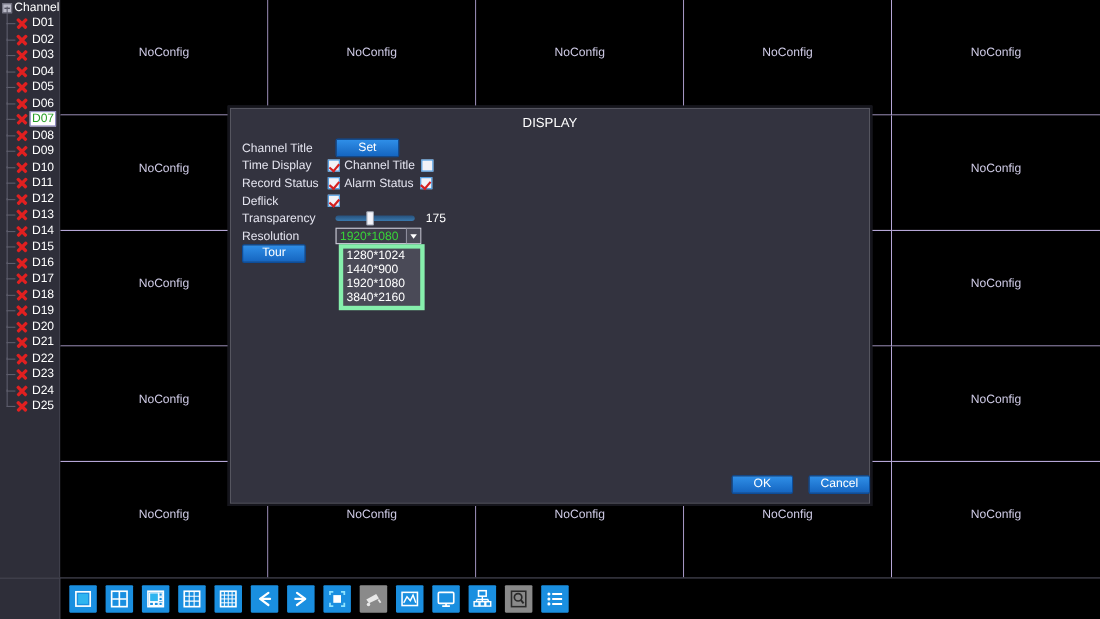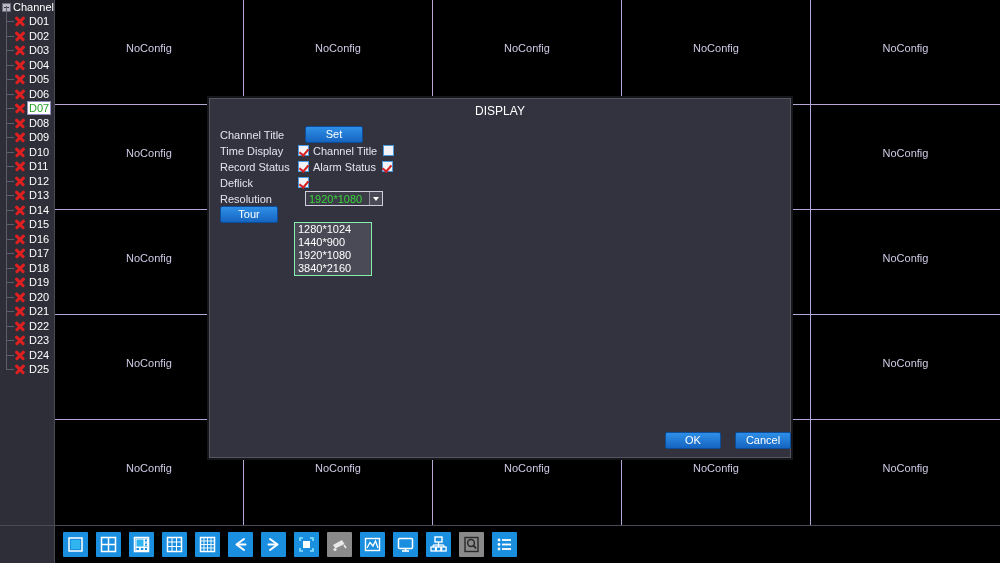--- a/index.html
+++ b/index.html
@@ -147,22 +147,22 @@
     width: 13px; height: 13px; background: #4a4a57;
     border-left: 1px solid #8d8d9c; display: flex;
     align-items: center; justify-content: center;
   }
   .res-field .arrow i {
     width: 0; height: 0; border-left: 3.5px solid transparent;
     border-right: 3.5px solid transparent; border-top: 4px solid #ffffff;
     display: block;
   }
   #res-list {
-    position: absolute; left: 85px; top: 124px; width: 78px;
-    background: #4a4a57; border: 1px solid #86efac;
+    position: absolute; left: 99px; top: 124px; width: 78px;
+    background: #4a4a57; border: 4px solid #86efac;
   }
   #res-list .opt {
     color: #ffffff; font-size: 11px; line-height: 13px;
     padding: 0 3px; height: 13px;
   }
   #dlg-buttons {
     position: absolute; bottom: 9px; left: 0; width: 100%;
     display: flex; justify-content: flex-end; gap: 14px;
   }
   #dlg-buttons .btn-blue { width: 56px; }
@@ -431,20 +431,27 @@
         <span class="cbox checked"></span>
         <span class="ctext">Alarm Status</span>
         <span class="cbox checked"></span>
       </div>
 
       <div class="frow">
         <span class="flabel">Deflick</span>
         <span class="cbox checked"></span>
       </div>
 
+      <div class="frow">
+        <span class="flabel">Transparency</span>
+        <span class="slider-track">
+          <span class="slider-thumb"></span>
+        </span>
+        <span class="slider-val">175</span>
+      </div>
 
       <div class="frow">
         <span class="flabel">Resolution</span>
         <span class="res-field">
           <span class="val">1920*1080</span>
           <span class="arrow">
               <i></i>
             </span>
         </span>
       </div>

